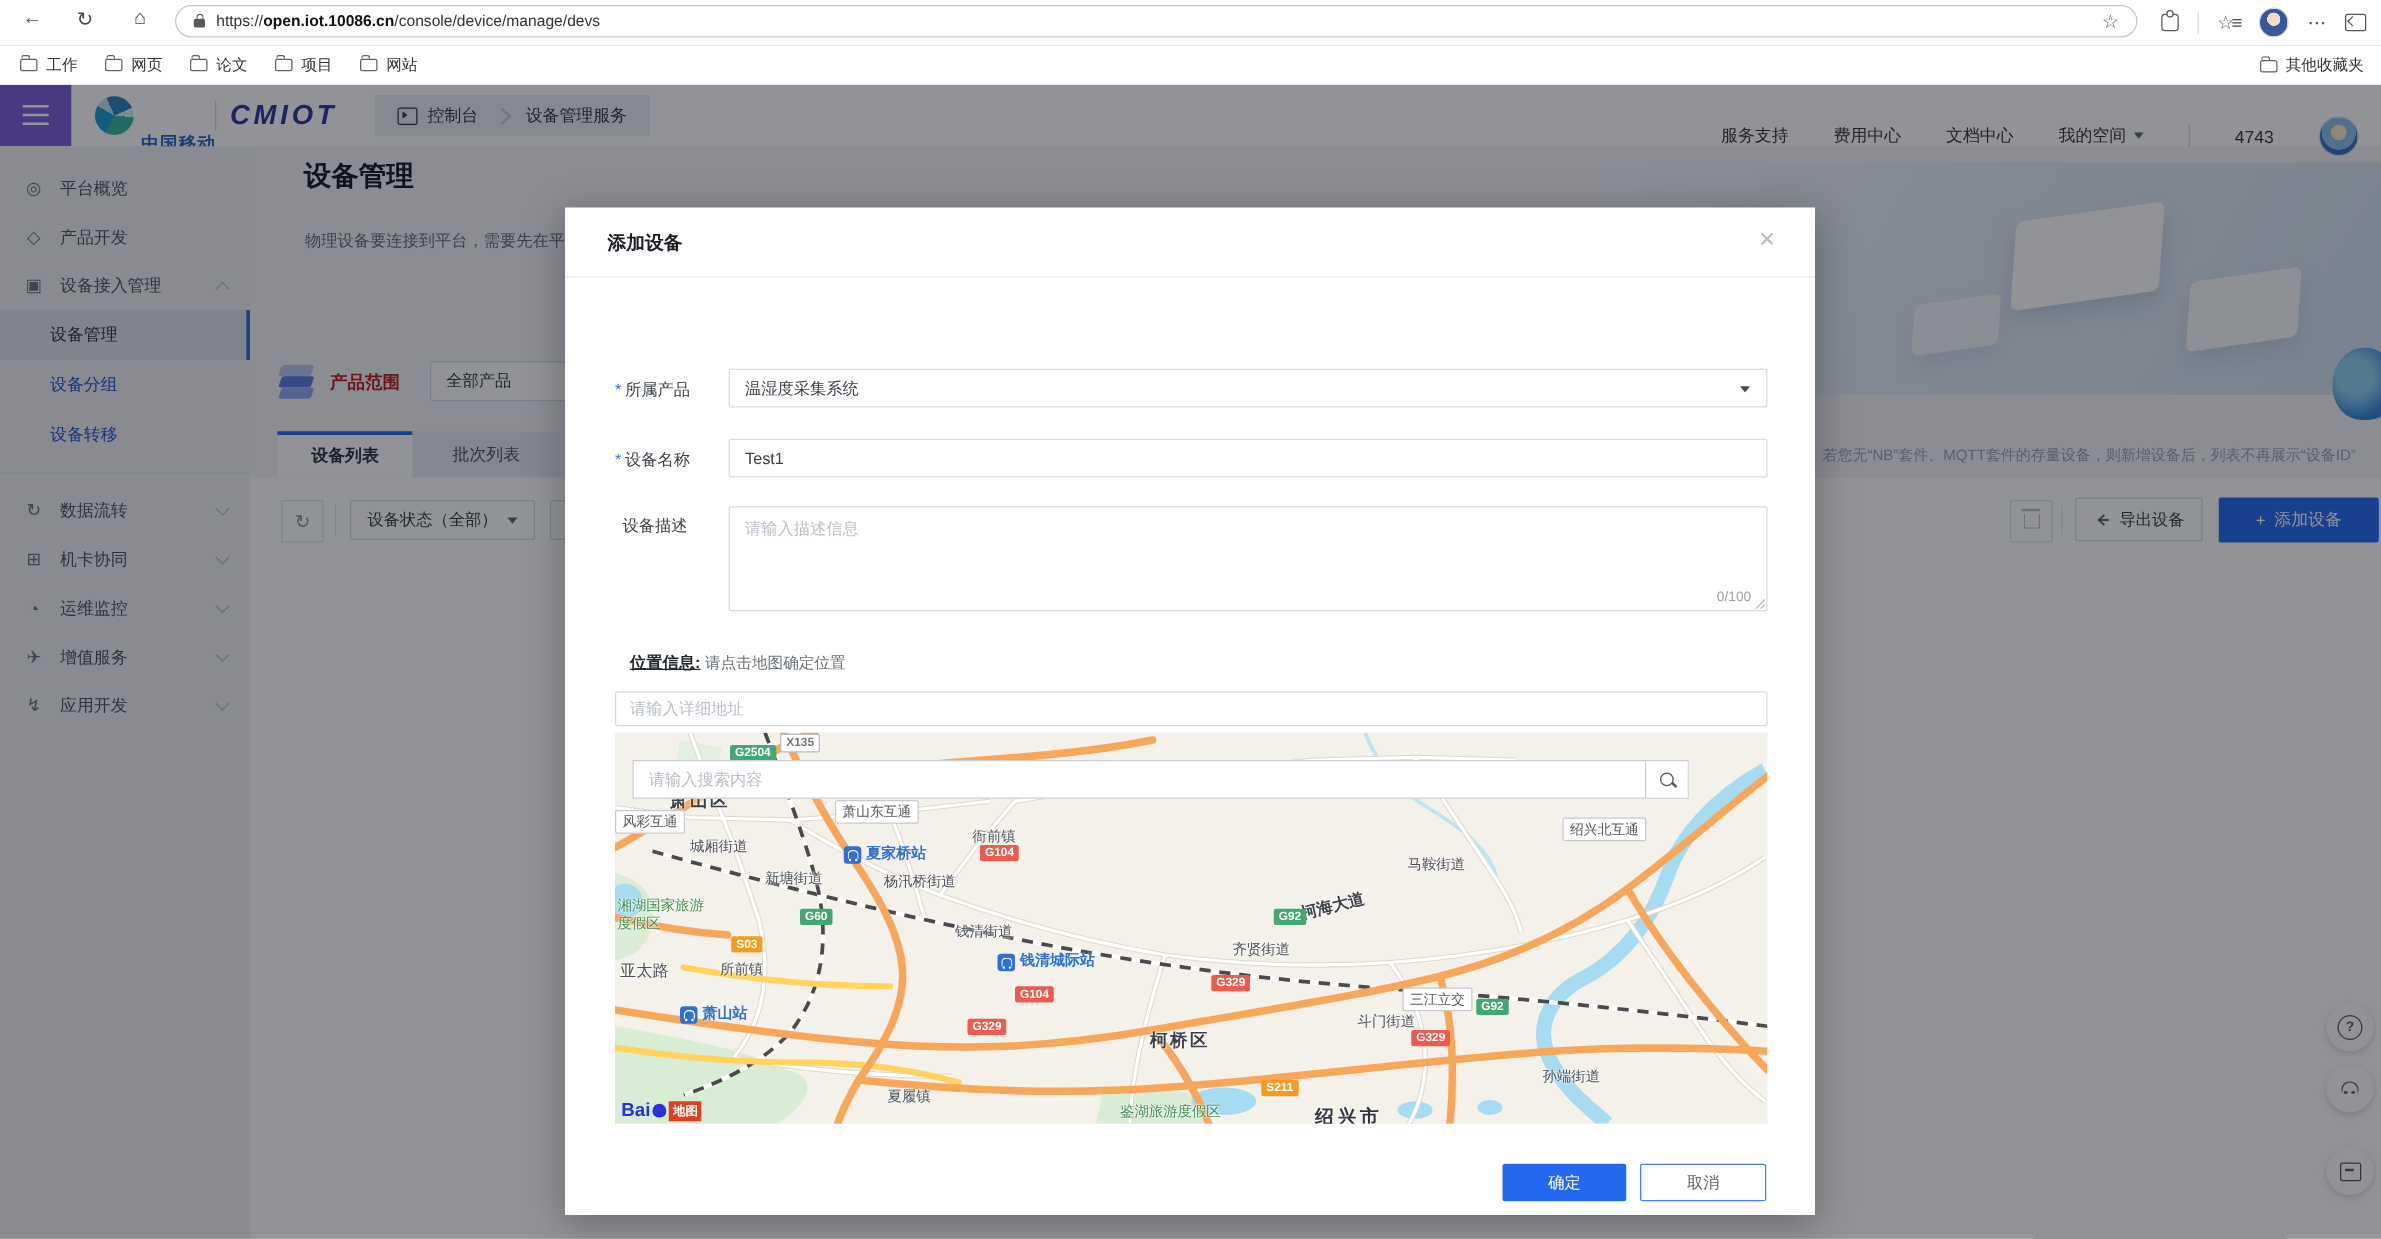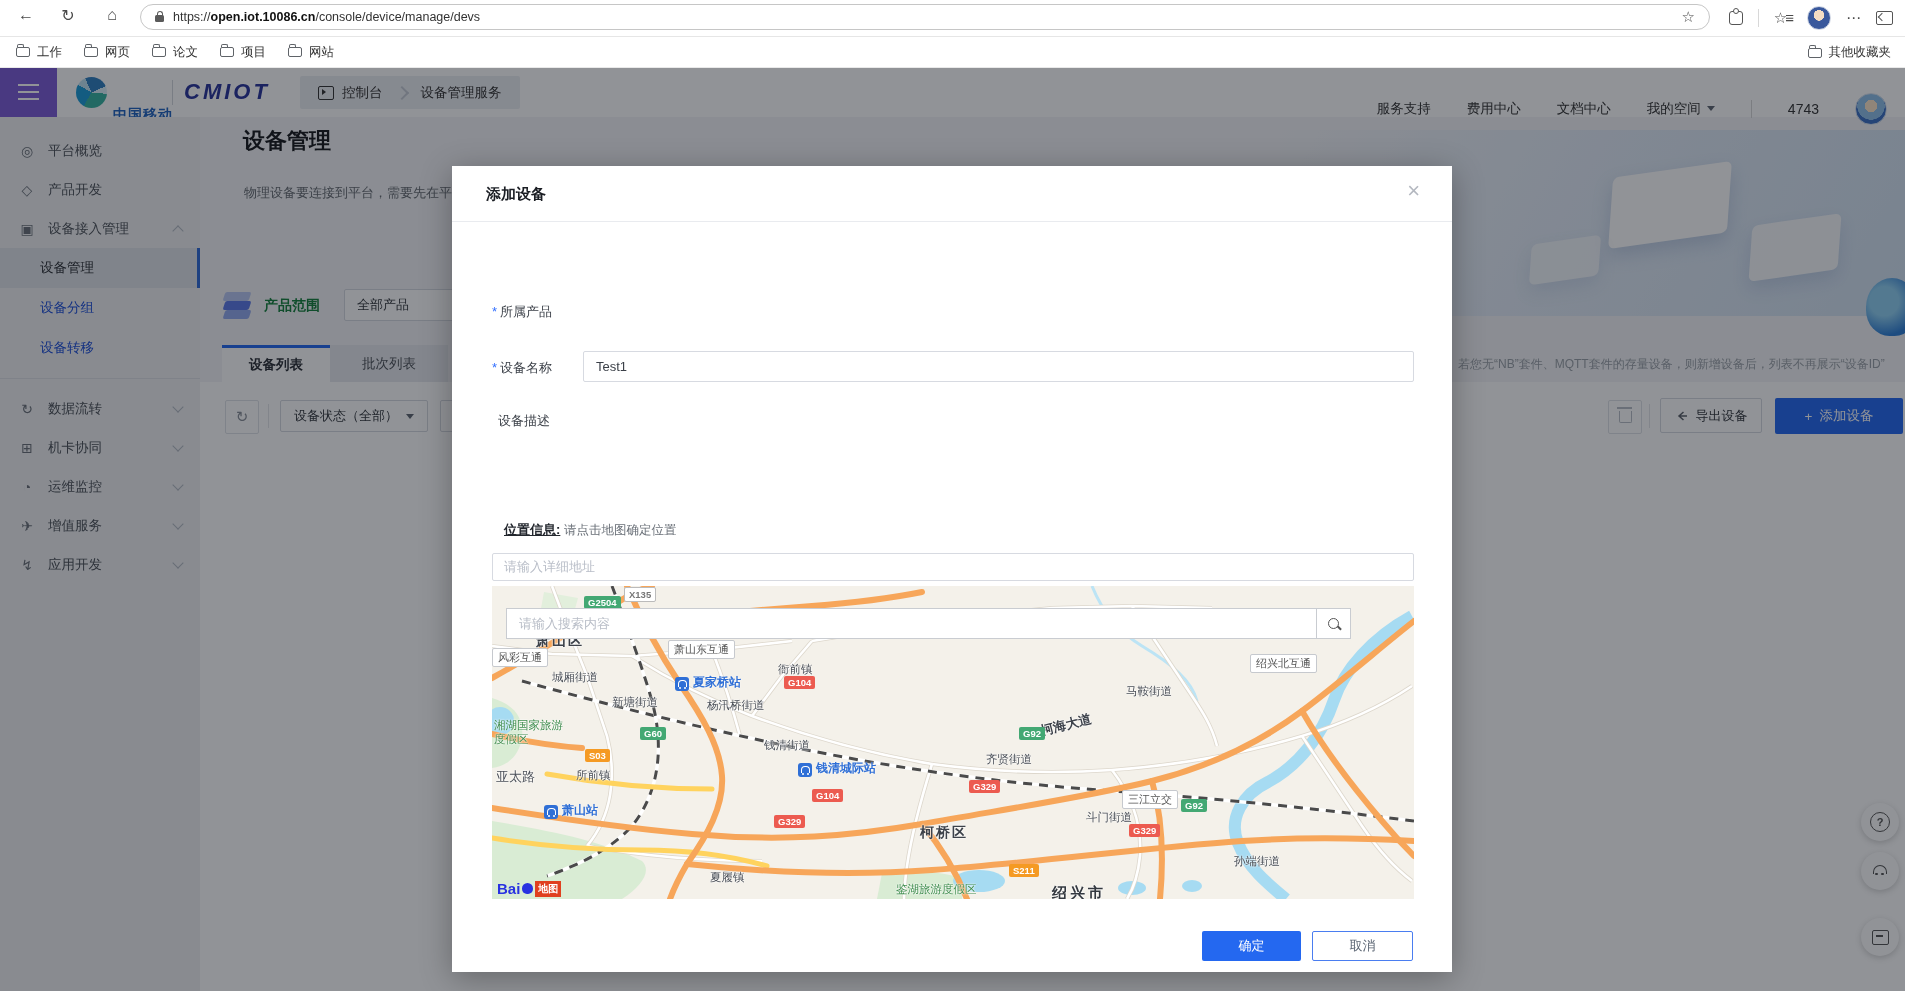--- a/index.html
+++ b/index.html
@@ -58,21 +58,21 @@
   .side-sub.active::after{content:"";position:absolute;right:0;top:0;bottom:0;width:3px;background:#2f6bd8;}
   .side-divider{height:1px;background:#dfe1e5;margin:10px 0;}
   
   #pgtitle{position:absolute;left:243px;top:58px;font-size:22px;font-weight:bold;color:#17191d;}
   #pgsub{position:absolute;left:244px;top:116px;font-size:13px;color:#666b72;}
   #banner{position:absolute;left:1280px;top:62px;width:625px;height:186px;background:linear-gradient(120deg,rgba(238,243,250,0) 0%,#e3ecf7 45%,#d3e2f2 100%);overflow:hidden;}
   .cube{position:absolute;background:#fff;border-radius:6px;box-shadow:0 8px 18px rgba(90,120,170,.25);transform:rotate(-8deg) skewX(-12deg);}
   #robot{position:absolute;left:1866px;top:210px;width:52px;height:58px;border-radius:50% 50% 45% 45%;background:radial-gradient(circle at 35% 40%,#8fd0f2 0 30%,#2e7fd6 70%);}
   .scope{position:absolute;left:222px;top:222px;width:30px;height:32px;}
   .scope i{position:absolute;left:2px;width:26px;height:9px;border-radius:2px;transform:skewX(-18deg);}
-  #scopelabel{position:absolute;left:264px;top:229px;font-size:14px;font-weight:bold;color:#15803d;}
+  #scopelabel{position:absolute;left:264px;top:229px;font-size:14px;font-weight:bold;color:#b91c1c;}
   #scopesel{position:absolute;left:344px;top:221px;width:240px;height:32px;background:#fff;border:1px solid #d5d9e0;border-radius:2px;box-sizing:border-box;display:flex;align-items:center;padding:0 12px;font-size:13px;color:#33373d;cursor:pointer;}
   #tab1{position:absolute;left:222px;top:277px;width:108px;height:37px;background:#fff;border-top:3px solid #2468f0;box-sizing:border-box;display:flex;align-items:center;justify-content:center;font-size:13.5px;font-weight:bold;color:#2b2f36;cursor:pointer;}
   #tab2{position:absolute;left:330px;top:277px;width:118px;height:37px;background:#e8eaee;display:flex;align-items:center;justify-content:center;font-size:13.5px;color:#4c5158;cursor:pointer;}
   #card{position:absolute;left:200px;top:314px;width:1705px;height:609px;background:#fff;}
   #refreshbox{position:absolute;left:225px;top:332px;width:32px;height:32px;border:1px solid #dfe2e7;border-radius:2px;background:#fff;display:flex;align-items:center;justify-content:center;color:#8a9099;font-size:15px;cursor:pointer;}
   .fdiv{position:absolute;left:268px;top:336px;width:1px;height:24px;background:#e3e5e9;}
   #statusbtn{position:absolute;left:280px;top:332px;width:148px;height:32px;border:1px solid #d5d9e0;border-radius:2px;background:#fff;box-sizing:border-box;display:flex;align-items:center;justify-content:center;gap:8px;font-size:13px;color:#33373d;cursor:pointer;}
   #partialbtn{position:absolute;left:440px;top:332px;width:120px;height:32px;border:1px solid #d5d9e0;border-radius:2px;background:#fff;box-sizing:border-box;display:flex;align-items:center;padding:0 12px;font-size:13px;color:#33373d;}
   #notice{position:absolute;left:1458px;top:288px;width:450px;font-size:12px;color:#9aa0a8;}
   #trashbtn{position:absolute;left:1608px;top:332px;width:32px;height:32px;border:1px solid #dfe2e7;border-radius:2px;background:#fff;display:flex;align-items:center;justify-content:center;cursor:pointer;}
@@ -350,27 +350,36 @@
 
 <div id="overlay"></div>
 
 <div id="modal">
   <div id="mtitle">添加设备</div>
   <div id="mclose">×</div>
   <div id="mheaddiv"></div>
 
 
   <div class="mlabel" style="left:40px;top:137px"><span class="req">*</span><span>所属产品</span></div>
+  <div class="mselect" style="top:129px">
+      <span>温湿度采集系统</span>
+      <i class="selcaret"></i>
+    </div>
 
   <div class="mlabel" style="left:40px;top:193px"><span class="req">*</span><span>设备名称</span></div>
   <div class="minput" style="top:185px">
       <span>Test1</span>
     </div>
 
   <div class="mlabel" style="left:46px;top:246px">设备描述</div>
+  <div id="mdesc">
+    <span class="ph">请输入描述信息</span>
+    <span class="cnt">0/100</span>
+    <span class="rz"></span>
+  </div>
 
   <div id="mloclabel">位置信息:</div>
   <div id="mlochint">请点击地图确定位置</div>
   <div id="maddr">
       <span>请输入详细地址</span>
     </div>
 
   <div id="map">
     <svg width="922" height="313" viewBox="0 0 922 313" style="position:absolute;left:0;top:0">
 

